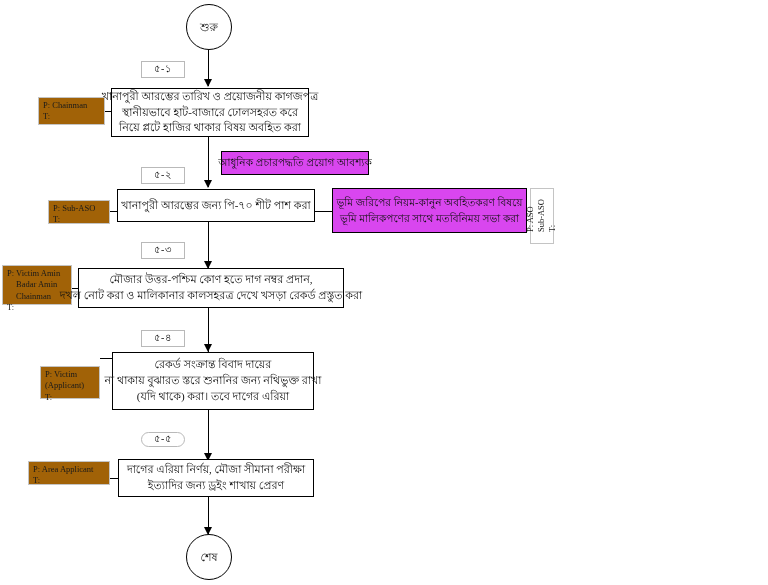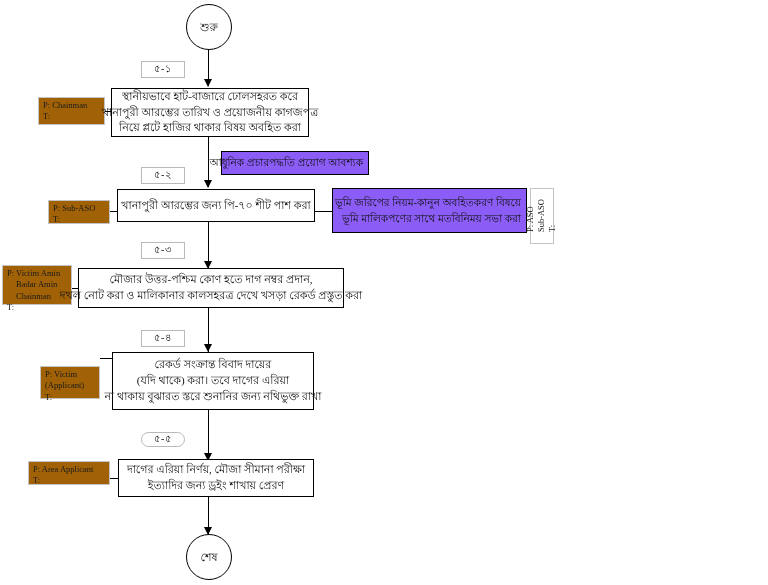--- a/index.html
+++ b/index.html
@@ -44,24 +44,24 @@
     font-size: 11px;
     line-height: 1.45;
     color: #111;
     padding: 3px 6px;
   }
   .process .ln { display: block; white-space: nowrap; }
 
   
   .note {
     border: 1px solid #000;
-    background: #8b5cf6;
+    background: #d946ef;
     display: flex;
     flex-direction: column;
-    align-items: flex-end;
+    align-items: center;
     justify-content: center;
     text-align: center;
     font-size: 10.5px;
     line-height: 1.45;
     color: #111;
     padding: 2px 5px;
   }
   .note .ln { display: block; white-space: nowrap; }
 
   
@@ -140,22 +140,22 @@
   </div>
 
   <div class="abs role-box" style="left:38px; top:97px; width:67px; height:28px;">
     <span class="ln">P: Chainman</span>
     <span class="ln">T:</span>
   </div>
 
   <div class="abs hline-thin" style="left:105px; top:111px; width:6px;"></div>
 
   <div class="abs process" style="left:111px; top:88px; width:198px; height:49px;">
+    <span class="ln">খানাপুরী আরম্ভের তারিখ ও প্রয়োজনীয় কাগজপত্র</span>
     <span class="ln">স্থানীয়ভাবে হাট-বাজারে ঢোলসহরত করে</span>
-    <span class="ln">খানাপুরী আরম্ভের তারিখ ও প্রয়োজনীয় কাগজপত্র</span>
     <span class="ln">নিয়ে প্লটে হাজির থাকার বিষয় অবহিত করা</span>
   </div>
 
   <div class="abs vline" style="left:208px; top:137px; height:50px;"></div>
   <div class="abs arrow-down" style="left:204px; top:180px;"></div>
 
   <div class="abs step-chip" style="left:141px; top:167px; width:44px; height:17px;">
     <span>৫-২</span>
   </div>
 
@@ -217,22 +217,22 @@
 
   <div class="abs role-box" style="left:40px; top:366px; width:60px; height:33px;">
     <span class="ln">P: Victim</span>
     <span class="ln">(Applicant)</span>
     <span class="ln">T:</span>
   </div>
   <div class="abs hline-thin" style="left:100px; top:358px; width:12px;"></div>
 
   <div class="abs process" style="left:112px; top:352px; width:202px; height:58px;text-align:center;">
     <span class="ln">রেকর্ড সংক্রান্ত বিবাদ দায়ের</span>
+    <span class="ln">না থাকায় বুঝারত স্তরে শুনানির জন্য নথিভুক্ত রাখা</span>
     <span class="ln">(যদি থাকে) করা। তবে দাগের এরিয়া</span>
-    <span class="ln">না থাকায় বুঝারত স্তরে শুনানির জন্য নথিভুক্ত রাখা</span>
   </div>
 
   <div class="abs vline" style="left:208px; top:410px; height:50px;"></div>
   <div class="abs arrow-down" style="left:204px; top:453px;"></div>
 
   <div class="abs step-chip" style="left:141px; top:432px; width:44px; height:15px;border-radius:8px;">
     <span>৫-৫</span>
   </div>
 
   <div class="abs role-box" style="left:28px; top:461px; width:82px; height:24px;">

